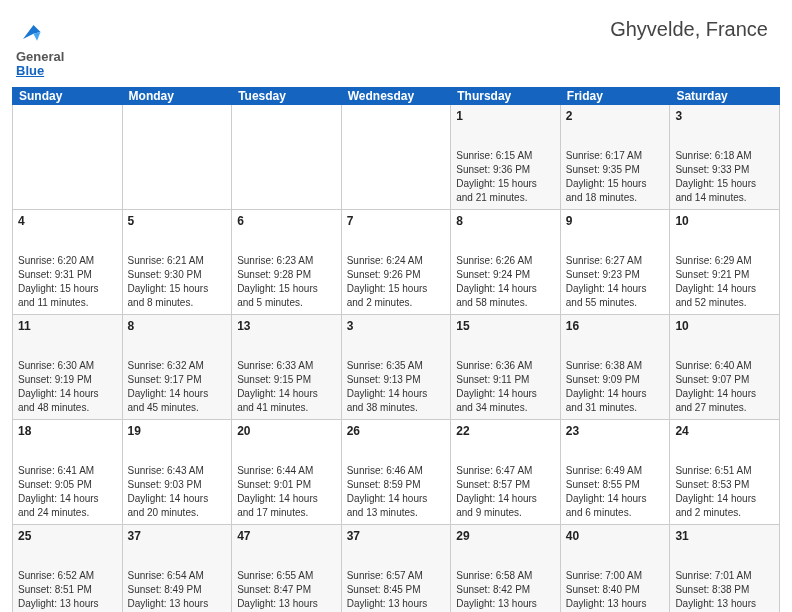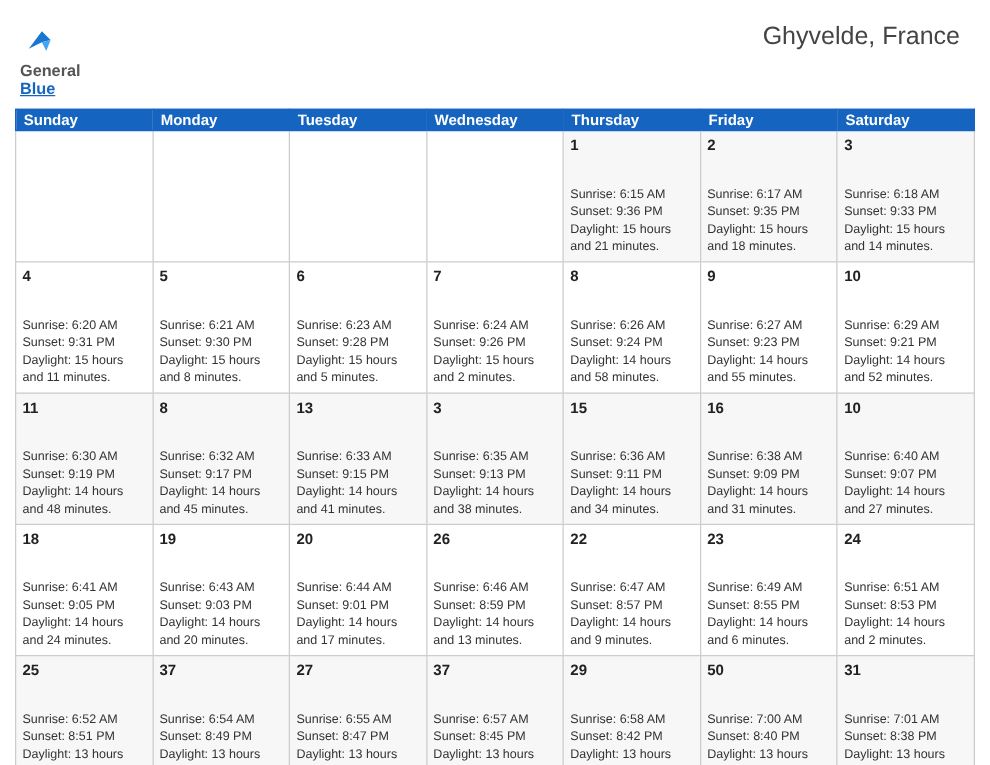--- a/index.html
+++ b/index.html
@@ -251,33 +251,33 @@
           <tr>
             <td>
               <span class="day-num">25</span>
               <div class="day-info">Sunrise: 6:52 AM<br>Sunset: 8:51 PM<br>Daylight: 13 hours<br>and 58 minutes.</div>
             </td>
             <td>
               <span class="day-num">37</span>
               <div class="day-info">Sunrise: 6:54 AM<br>Sunset: 8:49 PM<br>Daylight: 13 hours<br>and 55 minutes.</div>
             </td>
             <td>
-              <span class="day-num">27</span>
+              <span class="day-num">47</span>
               <div class="day-info">Sunrise: 6:55 AM<br>Sunset: 8:47 PM<br>Daylight: 13 hours<br>and 51 minutes.</div>
             </td>
             <td>
               <span class="day-num">37</span>
               <div class="day-info">Sunrise: 6:57 AM<br>Sunset: 8:45 PM<br>Daylight: 13 hours<br>and 47 minutes.</div>
             </td>
             <td>
               <span class="day-num">29</span>
               <div class="day-info">Sunrise: 6:58 AM<br>Sunset: 8:42 PM<br>Daylight: 13 hours<br>and 44 minutes.</div>
             </td>
             <td>
-              <span class="day-num">50</span>
+              <span class="day-num">40</span>
               <div class="day-info">Sunrise: 7:00 AM<br>Sunset: 8:40 PM<br>Daylight: 13 hours<br>and 40 minutes.</div>
             </td>
             <td>
               <span class="day-num">31</span>
               <div class="day-info">Sunrise: 7:01 AM<br>Sunset: 8:38 PM<br>Daylight: 13 hours<br>and 36 minutes.</div>
             </td>
           </tr>
         </tbody>
     </table>
   </div>

